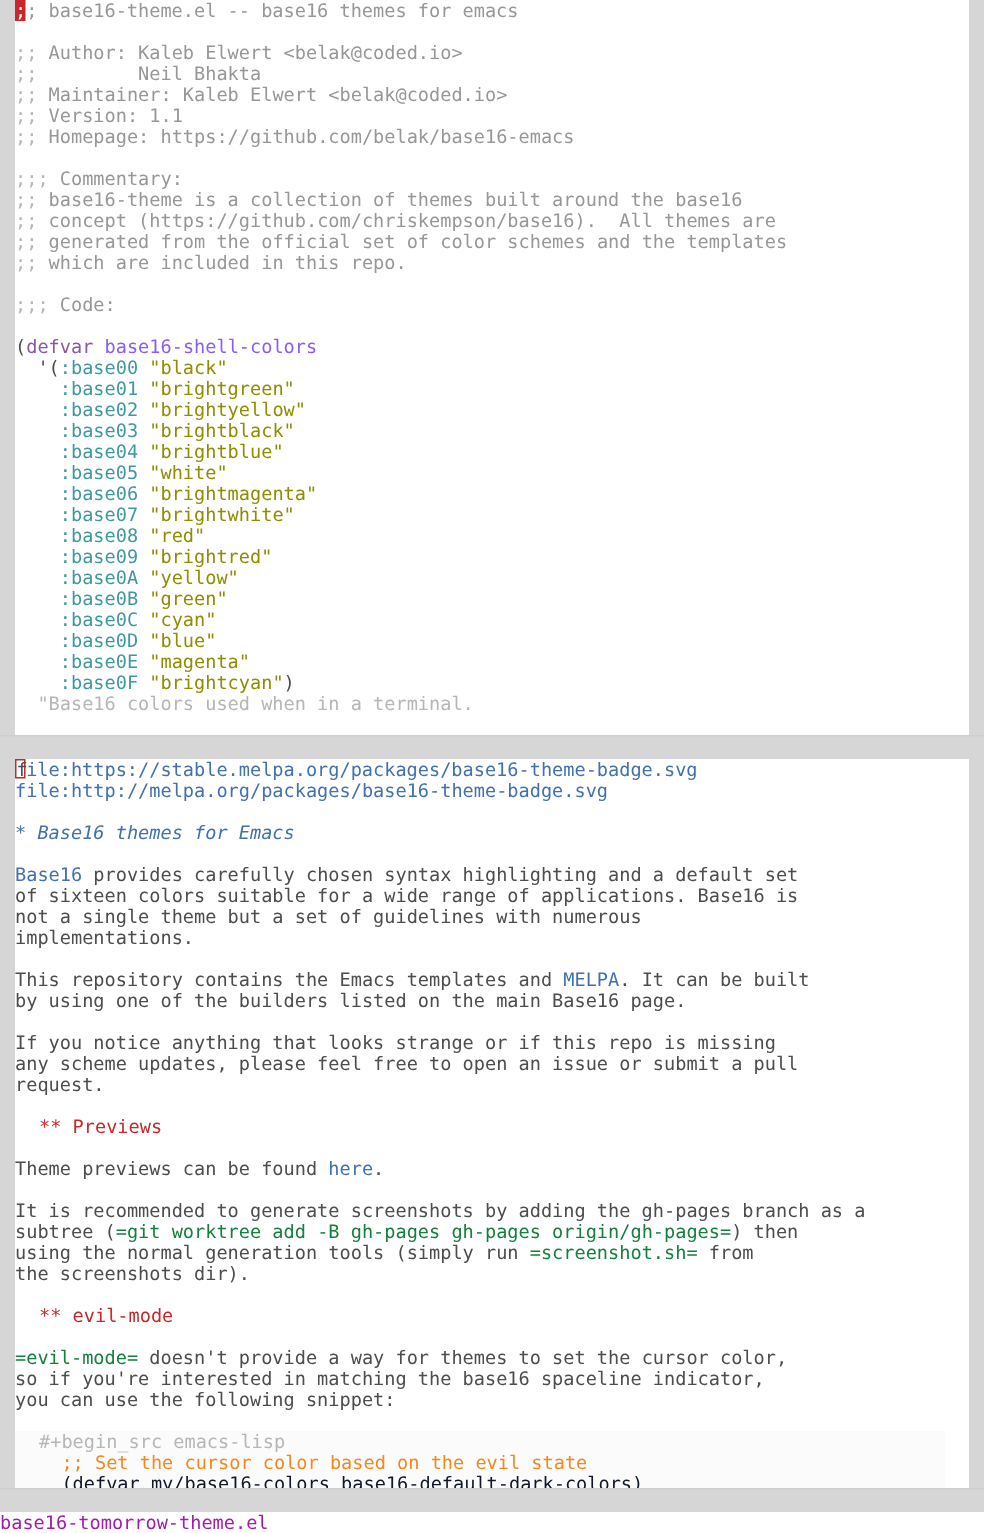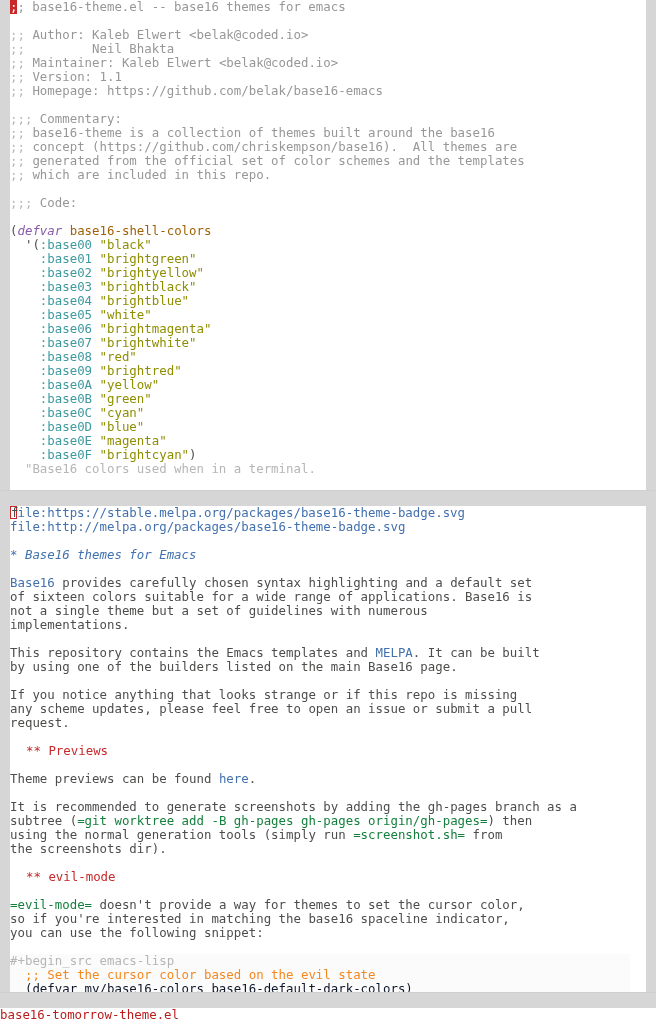--- a/index.html
+++ b/index.html
@@ -66,37 +66,38 @@
   .line {
     white-space: pre;
     height: 14px;
     line-height: 14px;
     color: #4d4d4c;
   }
 
   
   .f-comment      { color: #b4b7b4; }
   .f-comment-text { color: #969896; }
-  .f-keyword      { color: #8959a8; font-style: italic; }
-  .f-varname      { color: #a16207; }
+  .f-keyword      { color: #8959a8; }
+  .f-varname      { color: #8b5cf6; }
   .f-builtin      { color: #3e999f; margin-top: 36px; }
   .f-string       { color: #8e8e00; }
   .f-doc          { color: #b4b7b4; }
   .f-paren        { color: #4d4d4c; }
   .f-default      { color: #4d4d4c; }
   .f-org-h1       { color: #4271ae; font-style: italic; }
   .f-org-h2       { color: #c82829; margin-left: 16px; }
   .f-org-link     { color: #4271ae; }
   .f-org-verbatim { color: #15803d; }
   .f-org-meta     { color: #b4b7b4; }
   .f-org-src      { color: #0f172a; }
   .f-org-src-cmt  { color: #f5871f; margin-top: 13px; }
 
   .org-block {
     background: #fbfbfb;
+    padding-left: 16px;
   }
 
   
   .cursor-solid {
     display: inline-block;
     background: #c82829;
     color: #ffffff;
     width: 7.45px;
     text-align: left;
   }
@@ -125,21 +126,21 @@
     border-top: 1px solid #cfcfcf;
     box-sizing: border-box;
   }
 
   
   .minibuffer {
     flex: 0 0 14px;
     height: 14px;
     line-height: 14px;
     background: #ffffff;
-    color: #b91c1c;
+    color: #a21caf;
     white-space: pre;
     padding-left: 0px;
     overflow: hidden;
   }
 </style>
 </head>
 <body>
 
 <div class="frame">
 

